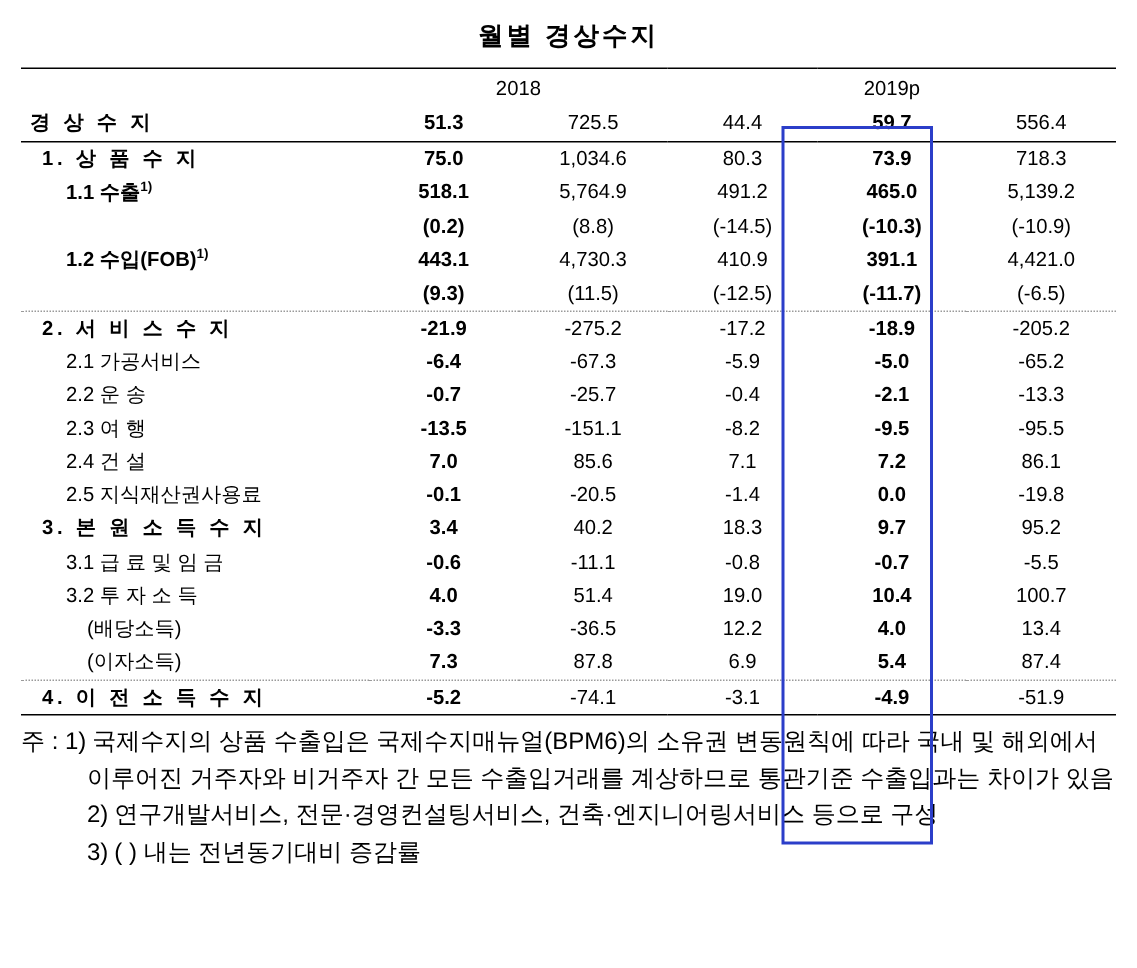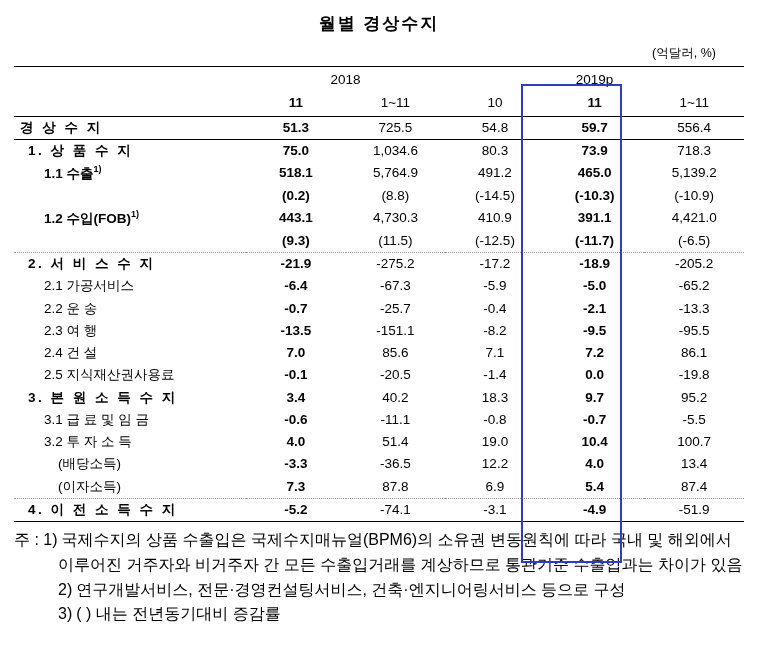--- a/index.html
+++ b/index.html
@@ -121,53 +121,44 @@
   .notes .note-val { flex: 1; }
   .notes .note-cont { padding-left: 44px; }
 </style>
 </head>
 <body>
 
 <div class="page">
 
   <div class="doc-title">월별 경상수지</div>
 
-  <div class="unit-line">(억달러, %)</div>
 
   <table class="main">
     <colgroup>
       <col class="c-label">
       <col class="c-num">
         <col class="c-num">
         <col class="c-num">
         <col class="c-num">
         <col class="c-num">
     </colgroup>
     <thead>
       <tr class="rule-top">
         <th></th>
         <th class="hdr-year" colspan="2">2018</th>
         <th class="hdr-year" colspan="3">2019p</th>
       </tr>
-      <tr class="thin-bottom">
-        <th></th>
-        <th class="hdr-sub">11</th>
-        <th class="hdr-sub light">1~11</th>
-        <th class="hdr-sub light">10</th>
-        <th class="hdr-sub">11</th>
-        <th class="hdr-sub light">1~11</th>
-      </tr>
     </thead>
     <tbody>
 
       <tr class="thin-bottom">
         <td class="label b sp2">경 상 수 지</td>
         <td class="num b">51.3</td>
         <td class="num">725.5</td>
-        <td class="num">54.8</td>
+        <td class="num">44.4</td>
         <td class="num b">59.7</td>
         <td class="num">556.4</td>
       </tr>
 
       <tr>
         <td class="label b indent1 sp2">1. 상 품 수 지</td>
         <td class="num b">75.0</td>
         <td class="num">1,034.6</td>
         <td class="num">80.3</td>
         <td class="num b">73.9</td>

